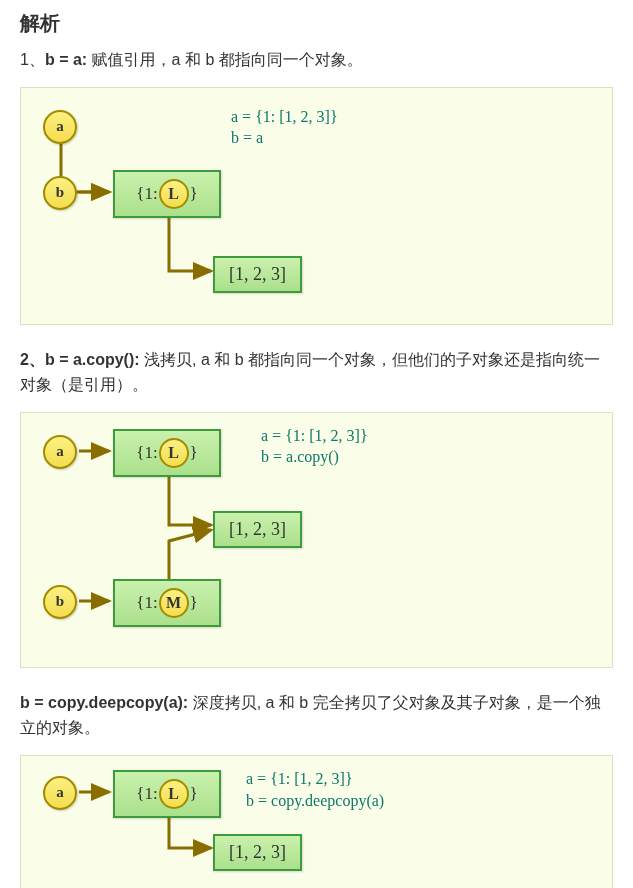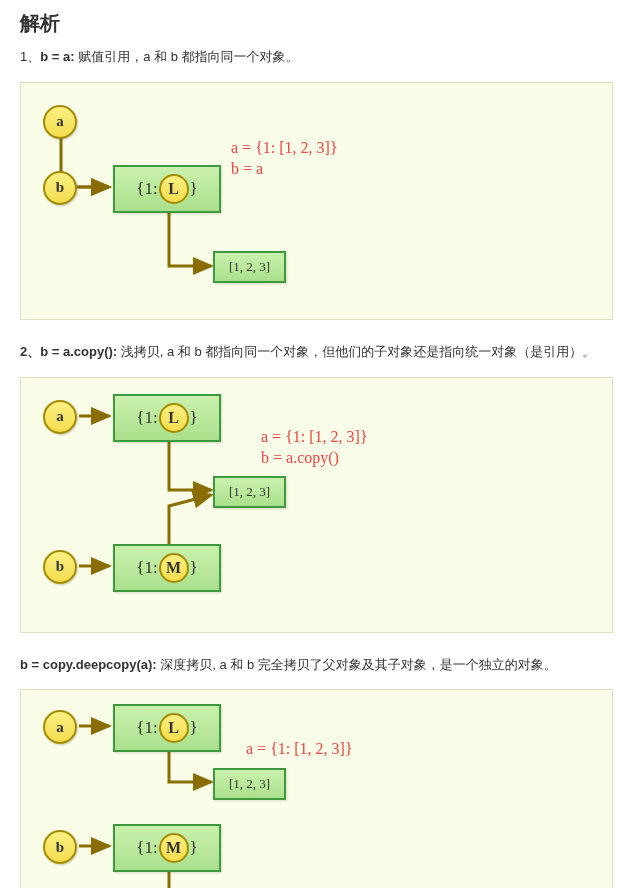--- a/index.html
+++ b/index.html
@@ -6,21 +6,21 @@
     body {
       font-family: -apple-system, "Microsoft YaHei", "PingFang SC", sans-serif;
       font-size: 14px;
       color: #333;
       background: #fff;
       width: 633px;
       padding: 10px 20px;
       position: relative;
     }
     h2 { font-size: 20px; font-weight: bold; margin-bottom: 4px; }
-    p.desc { margin: 10px 0 14px 0; font-size: 13px; line-height: 1.6; }
+    p.desc { margin: 10px 0 14px 0; font-size: 16px; line-height: 1.6; }
     p.desc b { font-weight: bold; }
     .diagram {
       position: relative;
       background: #fafee8;
       border: 1px solid #e0e0c0;
       padding: 18px 18px 18px 18px;
       margin-bottom: 22px;
       min-height: 180px;
     }
     .varcircle {
@@ -56,30 +56,29 @@
       align-items: center; justify-content: center;
       margin: 0 1px;
       font-size: 16px;
     }
     .listbox {
       position: absolute;
       border: 2px solid #3d9a3d;
       background: linear-gradient(#caf1ad, #aae08b);
       padding: 6px 14px;
       font-family: Georgia, serif;
-      font-size: 13px;
+      font-size: 18px;
       box-shadow: 1px 1px 2px rgba(0,0,0,0.15);
     }
     .codetxt {
       position: absolute;
       font-family: Georgia, serif;
       font-size: 16px;
-      color: #ef4444;
+      color: #0f766e;
       line-height: 1.35;
-      margin-top: 36px;
     }
     svg.arrows {
       position: absolute;
       top: 0; left: 0;
       width: 100%; height: 100%;
       pointer-events: none;
     }
     #diagram3 { margin-bottom: 4px; }
   </style>
 </head>
@@ -189,15 +188,16 @@
   <div class="listbox" style="left:192px; top:78px;">[1, 2, 3]</div>
   <div class="varcircle" style="left:22px; top:140px;">b</div>
   <div class="dictbox" style="left:92px; top:134px;">
     <span>{1:</span>
     <span class="inner-circle">M</span>
     <span>}</span>
   </div>
 
   <div class="codetxt" style="left:225px; top:12px;">
     <span>a = {1: [1, 2, 3]}</span><br>
+    <span>b = copy.deepcopy(a)</span>
   </div>
   <div style="height:230px;"></div>
 </div>
 
 </body></html>

